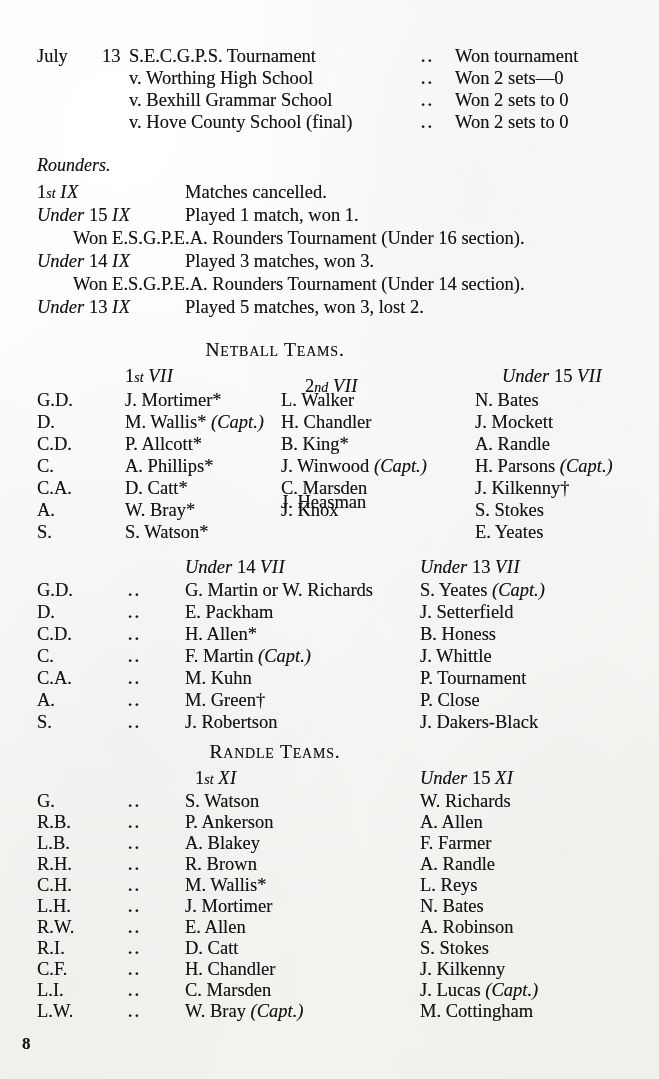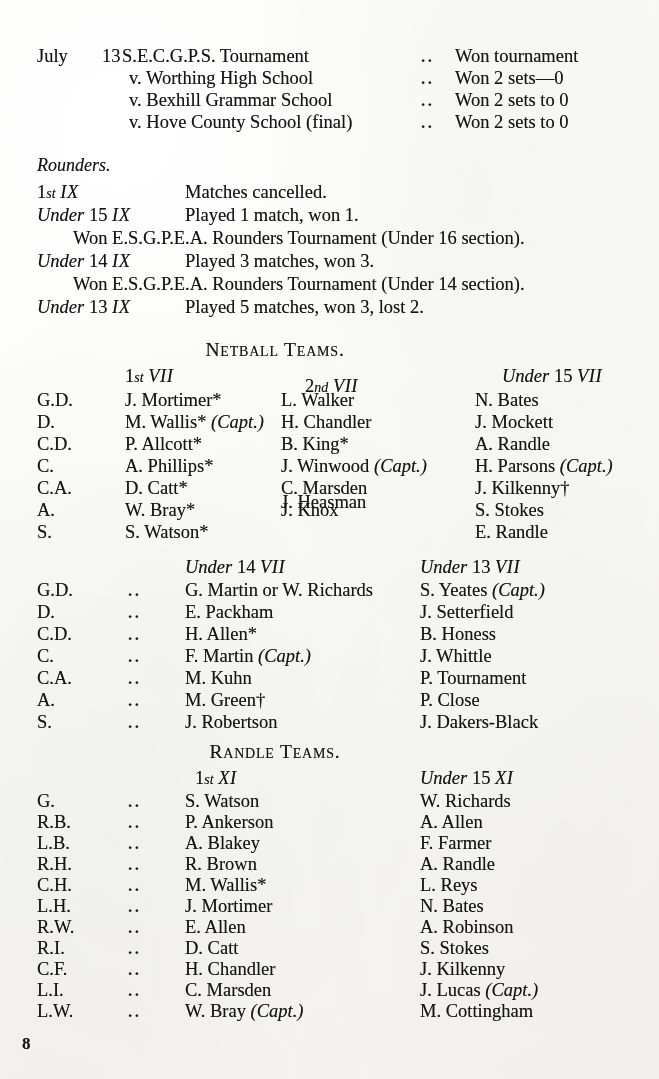--- a/index.html
+++ b/index.html
@@ -62,21 +62,21 @@
 </style>
 </head>
 <body>
 
 <div class="page">
 
   <div>
     <div class="abs fixture-row" style="left:37px;top:46px;">July</div>
     <div class="abs fixture-row" style="left:102px;top:46px;">13</div>
 
-    <div class="abs fixture-row" style="left:122px;top:46px;text-align:center;">S.E.C.G.P.S. Tournament</div>
+    <div class="abs fixture-row" style="left:129px;top:46px;text-align:center;">S.E.C.G.P.S. Tournament</div>
     <div class="abs dots" style="left:421px;top:47px;">..</div>
     <div class="abs fixture-row" style="left:455px;top:46px;">Won tournament</div>
 
     <div class="abs fixture-row" style="left:129px;top:68px;">v. Worthing High School</div>
     <div class="abs dots" style="left:421px;top:69px;">..</div>
     <div class="abs fixture-row" style="left:455px;top:68px;">Won 2 sets—0</div>
 
     <div class="abs fixture-row" style="left:129px;top:90px;">v. Bexhill Grammar School</div>
     <div class="abs dots" style="left:421px;top:91px;">..</div>
     <div class="abs fixture-row" style="left:455px;top:90px;">Won 2 sets to 0</div>
@@ -162,21 +162,21 @@
     <div class="abs name" style="left:475px;top:478px;">J. Kilkenny†</div>
 
     <div class="abs pos" style="left:37px;top:500px;">A.</div>
     <div class="abs name" style="left:125px;top:500px;">W. Bray*</div>
     <div class="abs name" style="left:281px;top:500px;">J. Knox</div>
     <div class="abs name" style="left:475px;top:500px;">S. Stokes</div>
 
     <div class="abs pos" style="left:37px;top:522px;">S.</div>
     <div class="abs name" style="left:125px;top:522px;">S. Watson*</div>
     <div class="abs name" style="left:281px;top:492px;">J. Heasman</div>
-    <div class="abs name" style="left:475px;top:522px;">E. Randle</div>
+    <div class="abs name" style="left:475px;top:522px;">E. Yeates</div>
 
     <div class="abs colhead" style="left:185px;top:557px;">
       <span class="u">Under</span>
       <span class="n">14</span>
       <span class="rn">VII</span>
     </div>
     <div class="abs colhead" style="left:420px;top:557px;">
       <span class="u">Under</span>
       <span class="n">13</span>
       <span class="rn">VII</span>

